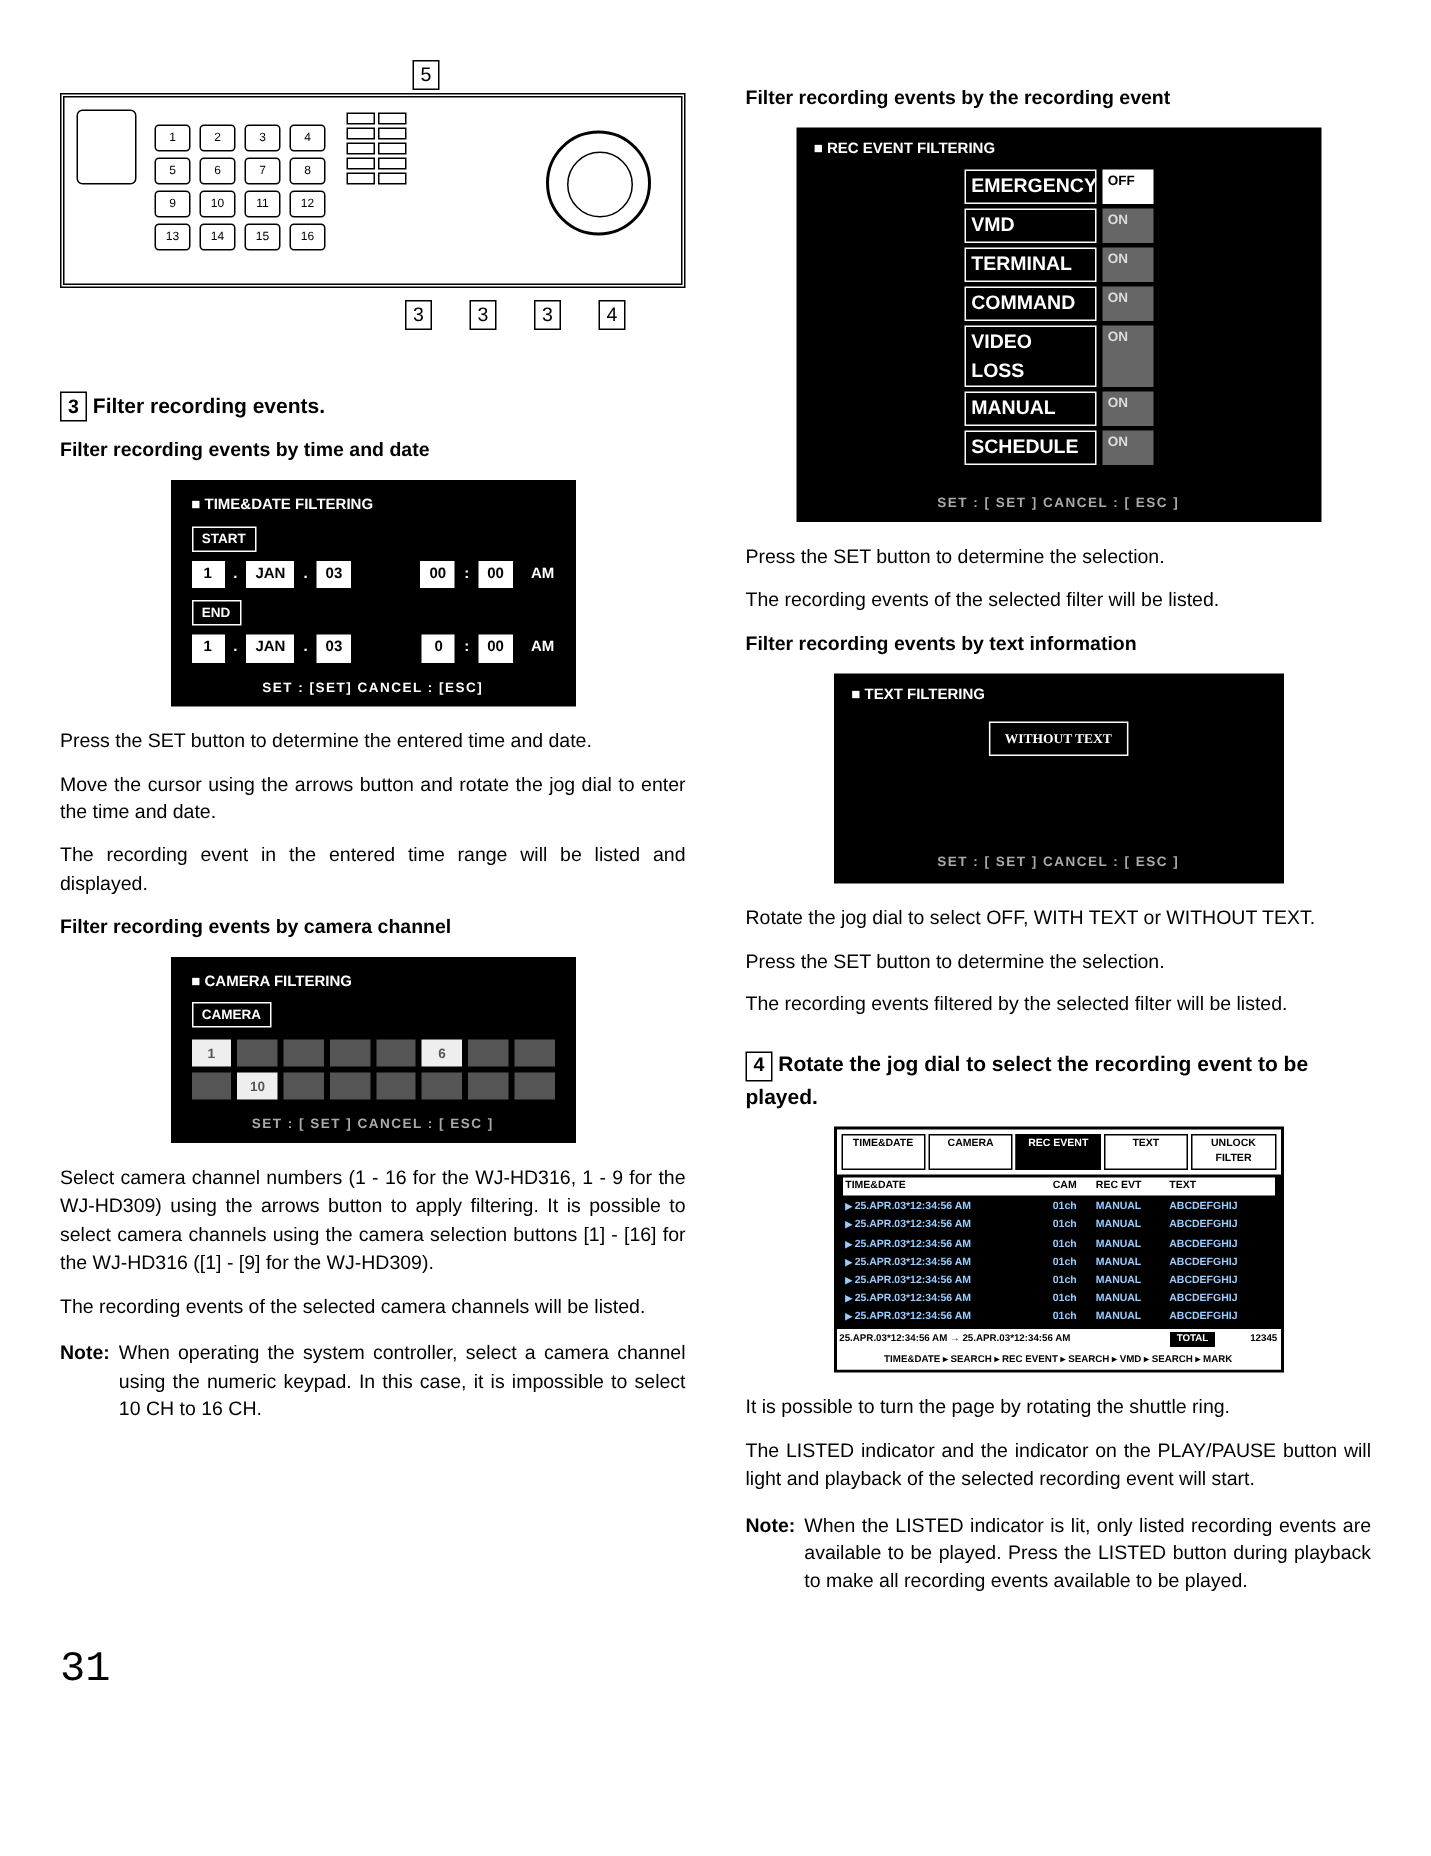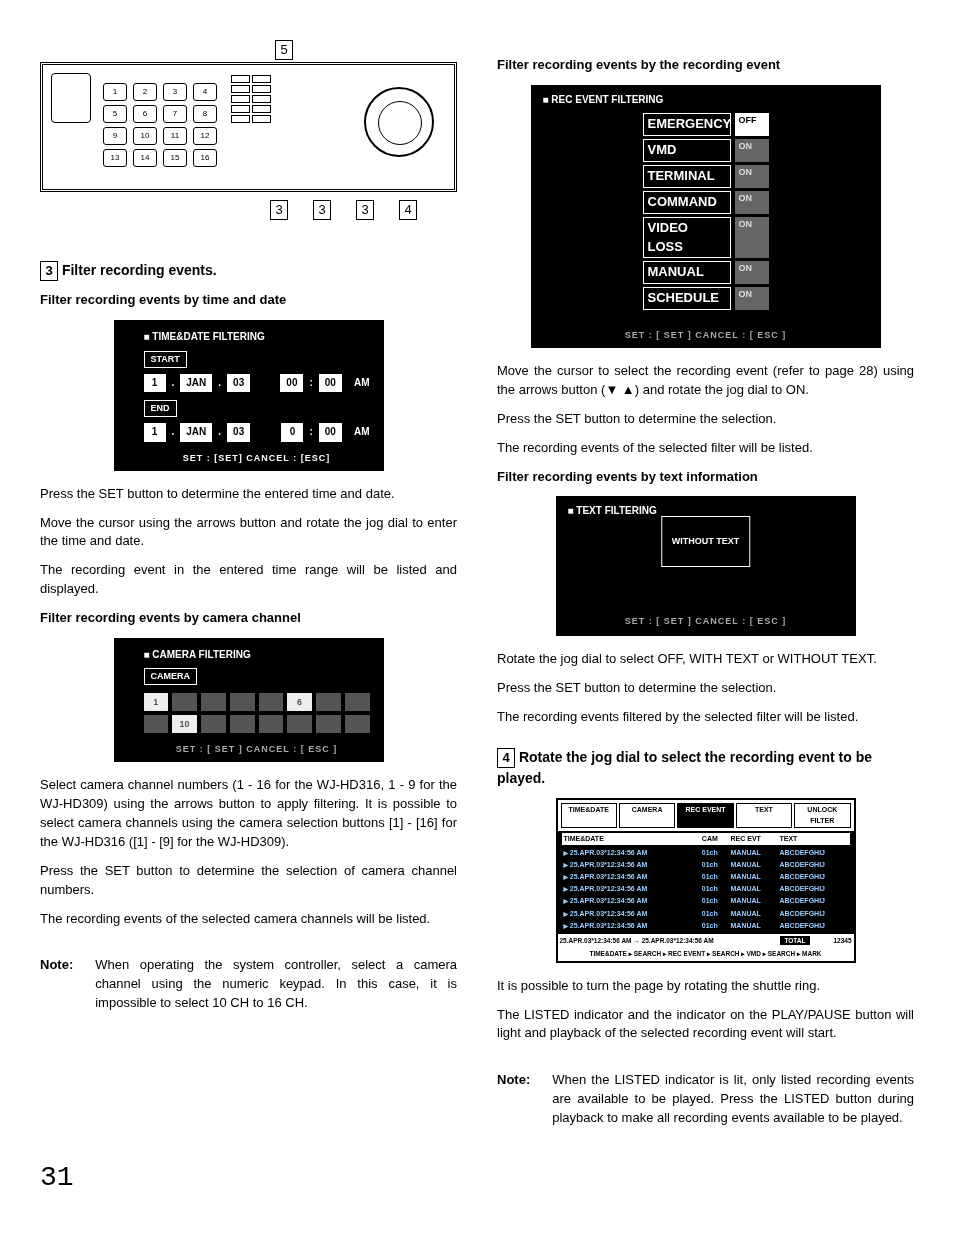--- a/index.html
+++ b/index.html
@@ -121,21 +121,21 @@
     font-weight: bold;
     font-size: 13px;
     margin-bottom: 10px;
     margin-top: 10px;
   }
   .ui-panel {
     background: #000;
     color: #fff;
     font-size: 10px;
     font-weight: bold;
-    padding: 10px 14px 6px 30px;
+    padding: 10px 14px 6px 14px;
     margin: 10px auto 14px auto;
     width: 270px;
   }
   .ui-panel .title {
     margin-bottom: 6px;
   }
   .ui-panel .title::before {
     content: "■ ";
   }
   .tab {
@@ -181,21 +181,21 @@
     align-items: center;
     justify-content: center;
     color: #ccc;
     font-size: 9px;
   }
   .cam-grid div.on {
     background: #eee;
     color: #555;
   }
   p { margin: 0 0 10px 0; text-align: justify; }
-  .note { display: flex; gap: 22px; margin-top: 28px; }
+  .note { display: flex; gap: 6px; margin-top: 12px; }
   .note .nl { font-weight: bold; white-space: nowrap; }
   .note .nb { text-align: justify; }
 
   .rec-panel {
     background: #000;
     color: #fff;
     width: 350px;
     margin: 10px auto 14px auto;
     font-size: 10px;
     font-weight: bold;
@@ -238,26 +238,27 @@
     margin: 10px auto 14px auto;
     font-size: 10px;
     font-weight: bold;
     padding: 8px 12px;
     min-height: 140px;
     position: relative;
   }
   .text-panel .title::before{content:"■ ";}
   .text-panel .center-box {
     border: 1px solid #fff;
-    padding: 18px 10px;
+    padding: 4px 10px;
     position: absolute;
     left: 50%;
-    top: 20px;
+    top: 32px;
     transform: translateX(-50%);
     font-size: 9px;
+    font-family: Liberation Serif, serif;
   }
   .text-panel .footer-bar {
     position: absolute;
     bottom: 8px;
     left: 0;
     right: 0;
   }
 
   .list-panel {
     background: #fff;
@@ -454,21 +455,20 @@
         <div></div>
         <div></div>
         <div></div>
         <div></div>
         <div></div>
       </div>
       <div class="footer-bar light">SET : [ SET ]     CANCEL : [ ESC ]</div>
     </div>
 
     <p>Select camera channel numbers (1 - 16 for the WJ-HD316, 1 - 9 for the WJ-HD309) using the arrows button to apply filtering. It is possible to select camera channels using the camera selection buttons [1] - [16] for the WJ-HD316 ([1] - [9] for the WJ-HD309).</p>
-    <p>Press the SET button to determine the selection of camera channel numbers.</p>
     <p>The recording events of the selected camera channels will be listed.</p>
 
     <div class="note">
       <div class="nl">Note:</div>
       <div class="nb">When operating the system controller, select a camera channel using the numeric keypad. In this case, it is impossible to select 10 CH to 16 CH.</div>
     </div>
   </div>
 
   <div class="col">
     <div class="sub-head" style="margin-top:16px">Filter recording events by the recording event</div>
@@ -501,21 +501,20 @@
             <div class="rec-val">ON</div>
           </div>
           <div class="rec-row">
             <div class="rec-label">SCHEDULE</div>
             <div class="rec-val">ON</div>
           </div>
         </div>
       <div class="footer-bar light">SET : [ SET ]     CANCEL : [ ESC ]</div>
     </div>
 
-    <p>Move the cursor to select the recording event (refer to page 28) using the arrows button (▼ ▲) and rotate the jog dial to ON.</p>
     <p>Press the SET button to determine the selection.</p>
     <p>The recording events of the selected filter will be listed.</p>
 
     <div class="sub-head">Filter recording events by text information</div>
 
     <div class="text-panel">
       <div class="title">TEXT FILTERING</div>
       <div class="center-box">WITHOUT TEXT</div>
       <div class="footer-bar light">SET : [ SET ]     CANCEL : [ ESC ]</div>
     </div>

